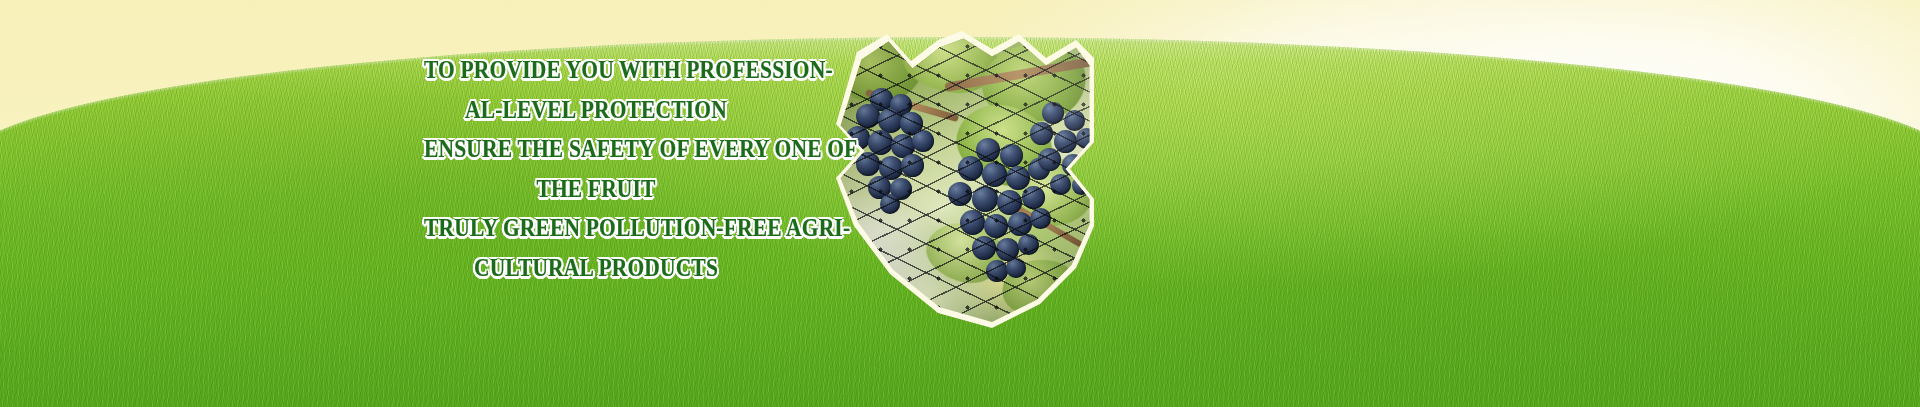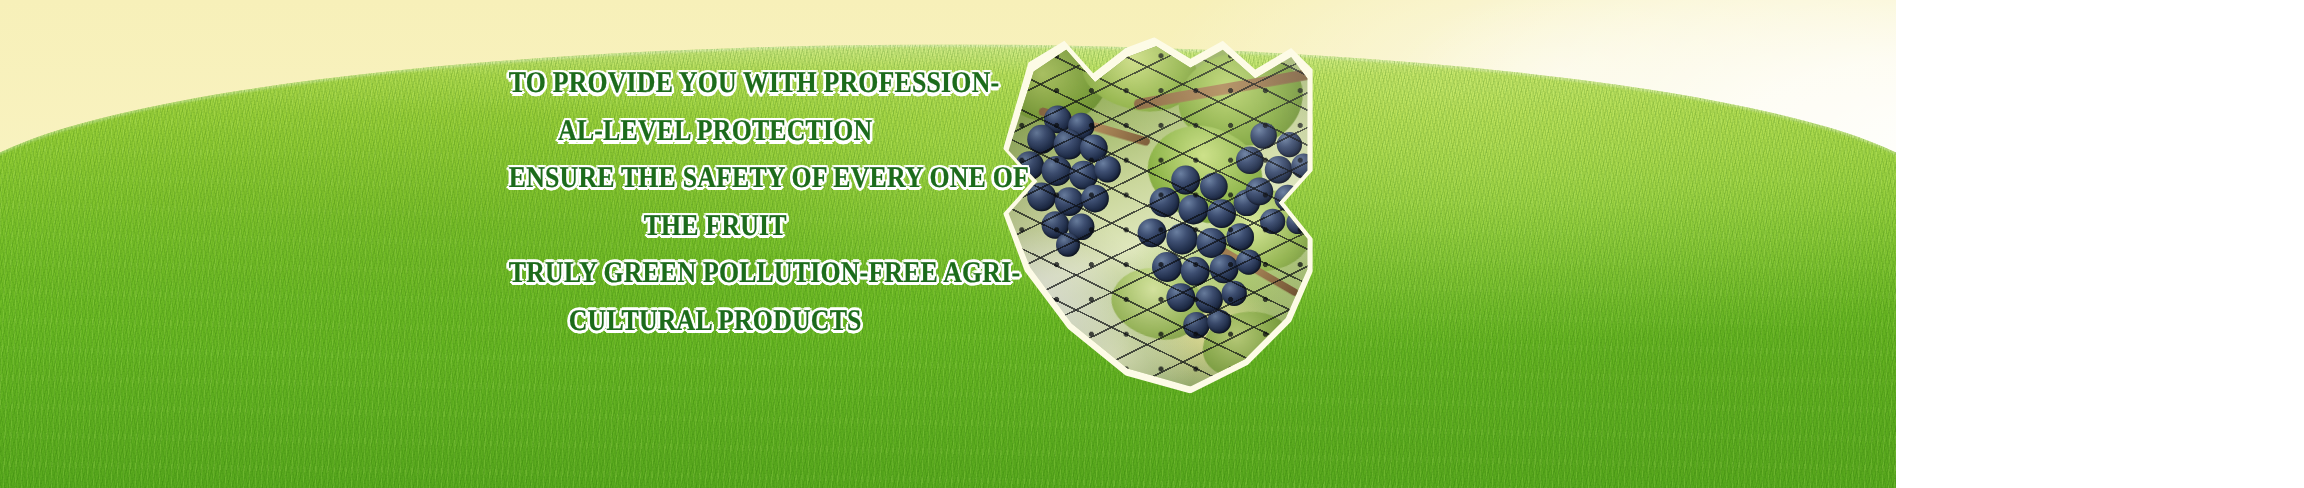--- a/index.html
+++ b/index.html
@@ -7,21 +7,21 @@
     margin: 0;
     padding: 0;
     background: #ffffff;
   }
   body {
     font-family: "Liberation Serif", "DejaVu Serif", serif;
   }
 
   .banner {
     position: relative;
-    width: 1580px;
+    width: 1920px;
     height: 407px;
     overflow: hidden;
     background: #f6efb6;
   }
 
   
   .sky {
     position: absolute;
     inset: 0;
     background:

